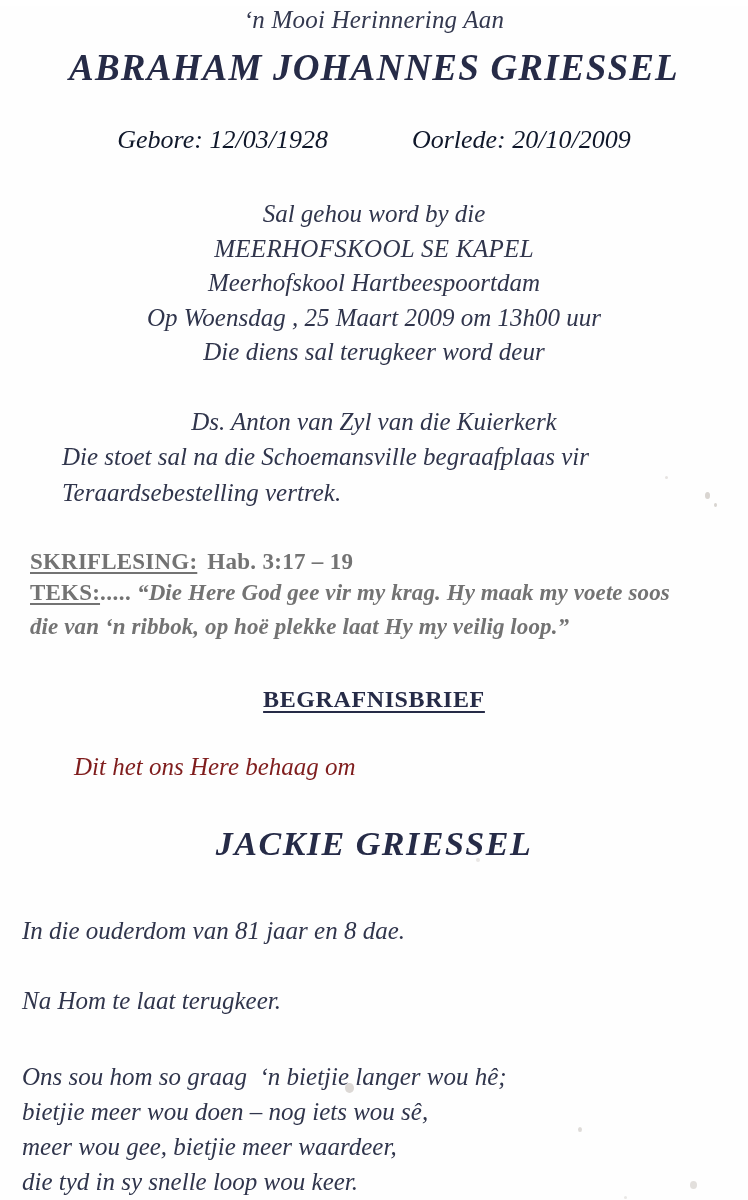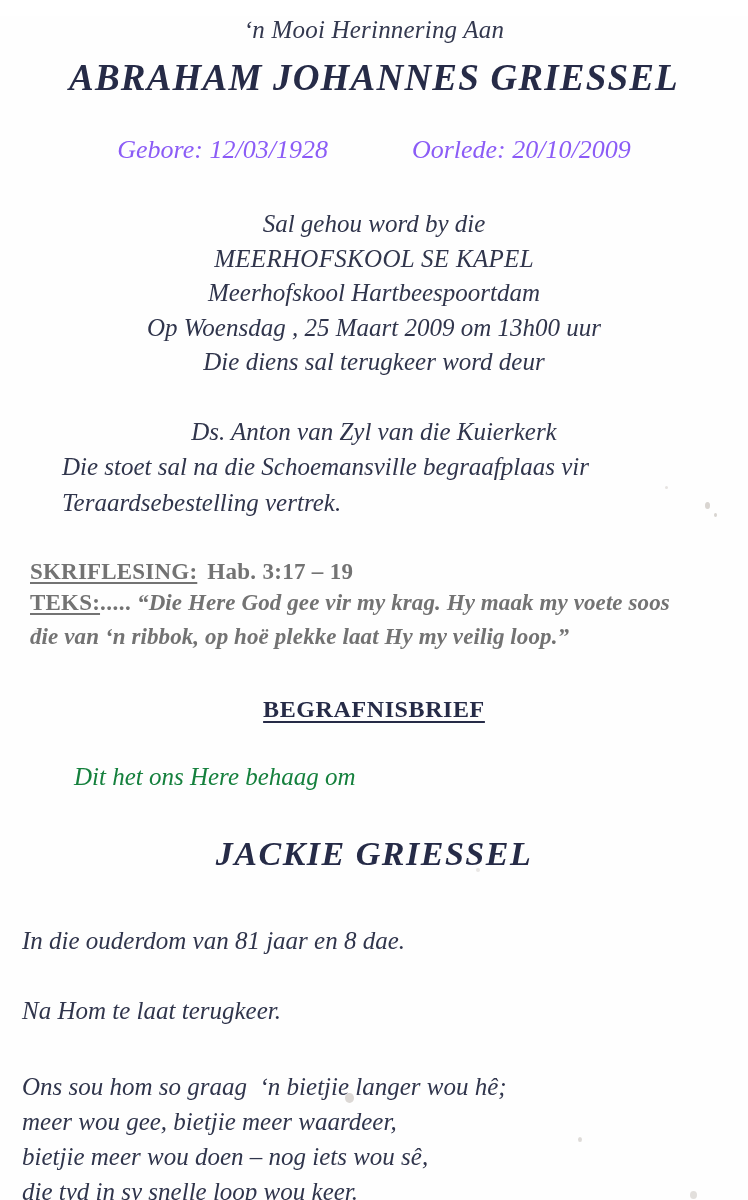--- a/index.html
+++ b/index.html
@@ -31,21 +31,21 @@
     background: #b9b2ab;
     border-radius: 50%;
     opacity: .55;
     pointer-events: none;
   }
 
   .center { text-align: center; }
 
   
   .memorial-line {
-    margin-top: 16px;
+    margin-top: 6px;
     font-style: italic;
     font-size: 25px;
     letter-spacing: .2px;
     color: #33384f;
   }
 
   .deceased-name {
     margin-top: 12px;
     font-size: 37px;
     font-weight: bold;
@@ -54,21 +54,21 @@
     color: #262b47;
   }
 
   .dates-row {
     margin-top: 36px;
     display: flex;
     justify-content: center;
     gap: 84px;
     font-size: 26px;
     font-style: italic;
-    color: #8b5cf6;
+    color: #0f172a;
   }
 
   
   .service-block {
     margin-top: 42px;
     font-style: italic;
     font-size: 25px;
     line-height: 1.38;
     color: #30354c;
   }
@@ -135,21 +135,21 @@
     text-decoration-thickness: 2px;
     color: #262b47;
   }
 
   .behaag-line {
     margin-top: 40px;
     text-align: left;
     padding-left: 74px;
     font-style: italic;
     font-size: 25px;
-    color: #15803d;
+    color: #7f1d1d;
   }
 
   .honoree-name {
     margin-top: 44px;
     font-size: 34px;
     font-weight: bold;
     font-style: italic;
     letter-spacing: 1.5px;
     color: #262b47;
   }
@@ -241,19 +241,19 @@
   <div class="behaag-line">Dit het ons Here behaag om</div>
 
   <div class="honoree-name center">JACKIE GRIESSEL</div>
 
   <div class="age-line">In die ouderdom van 81 jaar en 8 dae.</div>
 
   <div class="return-line">Na Hom te laat terugkeer.</div>
 
   <div class="poem">
     <span class="pl">Ons sou hom so graag  ‘n bietjie langer wou hê;</span>
+    <span class="pl">bietjie meer wou doen – nog iets wou sê,</span>
     <span class="pl">meer wou gee, bietjie meer waardeer,</span>
-    <span class="pl">bietjie meer wou doen – nog iets wou sê,</span>
     <span class="pl">die tyd in sy snelle loop wou keer.</span>
 
   </div>
 
 </div>
 
 </body></html>

